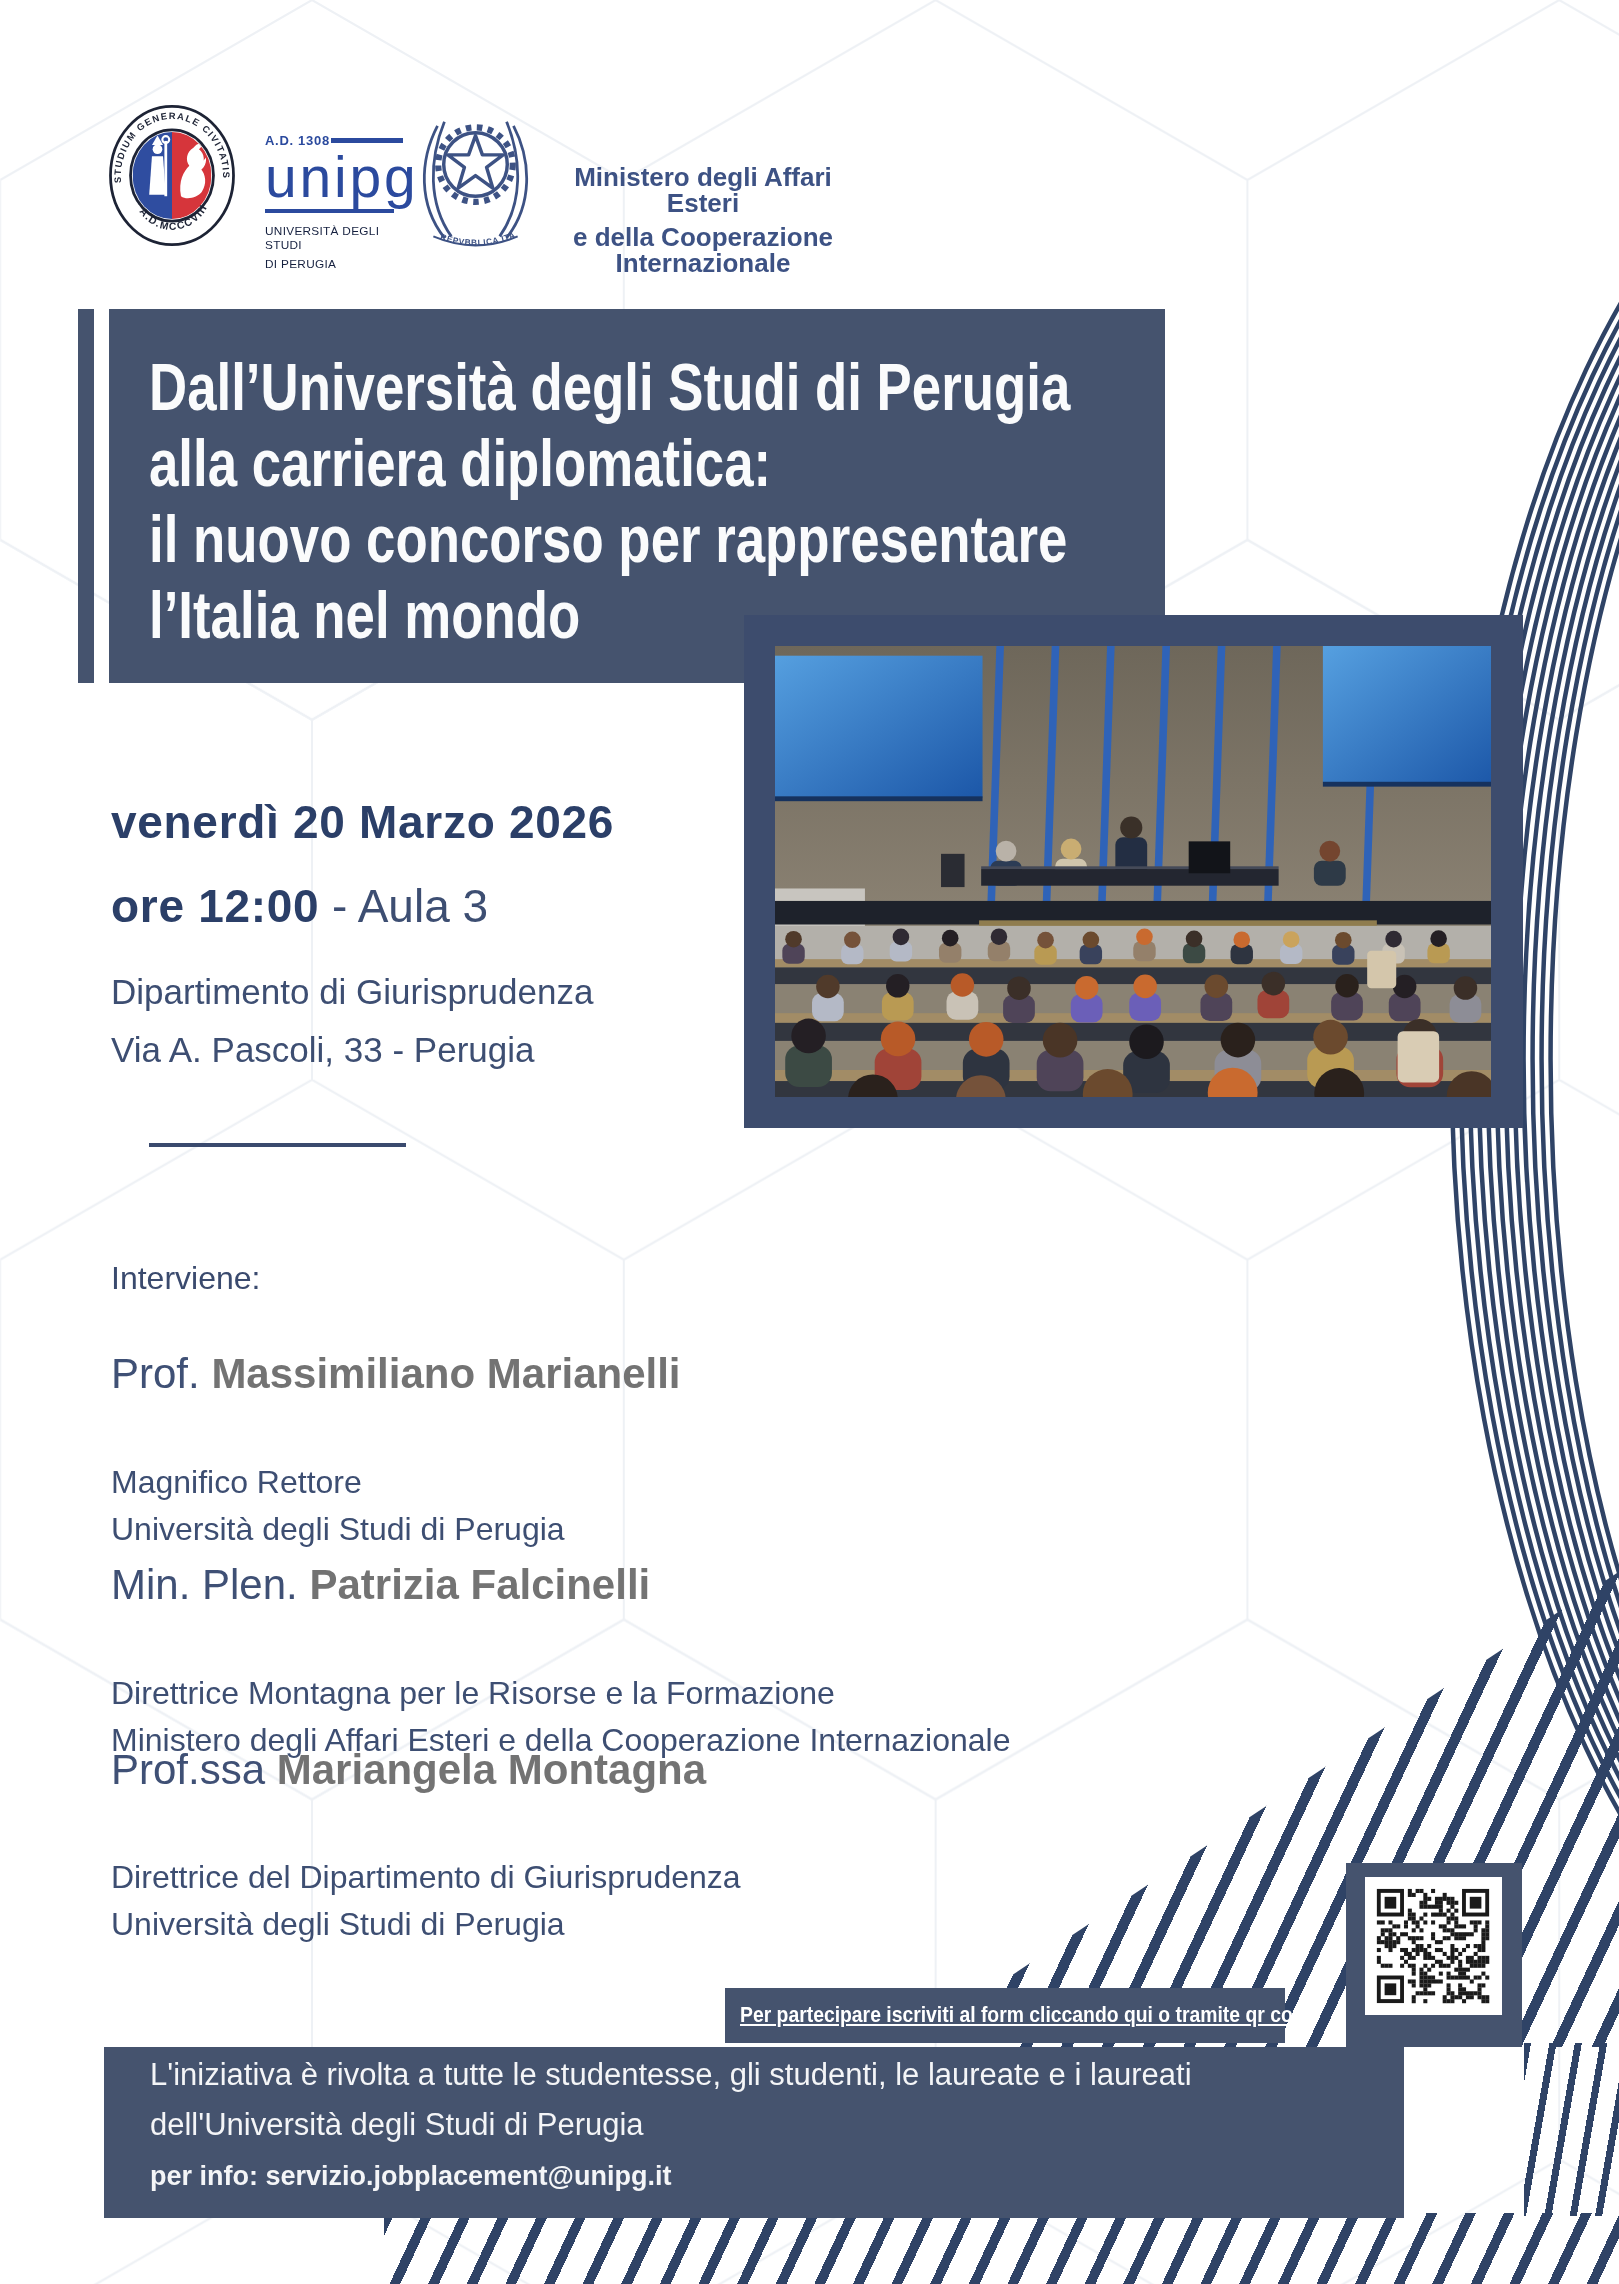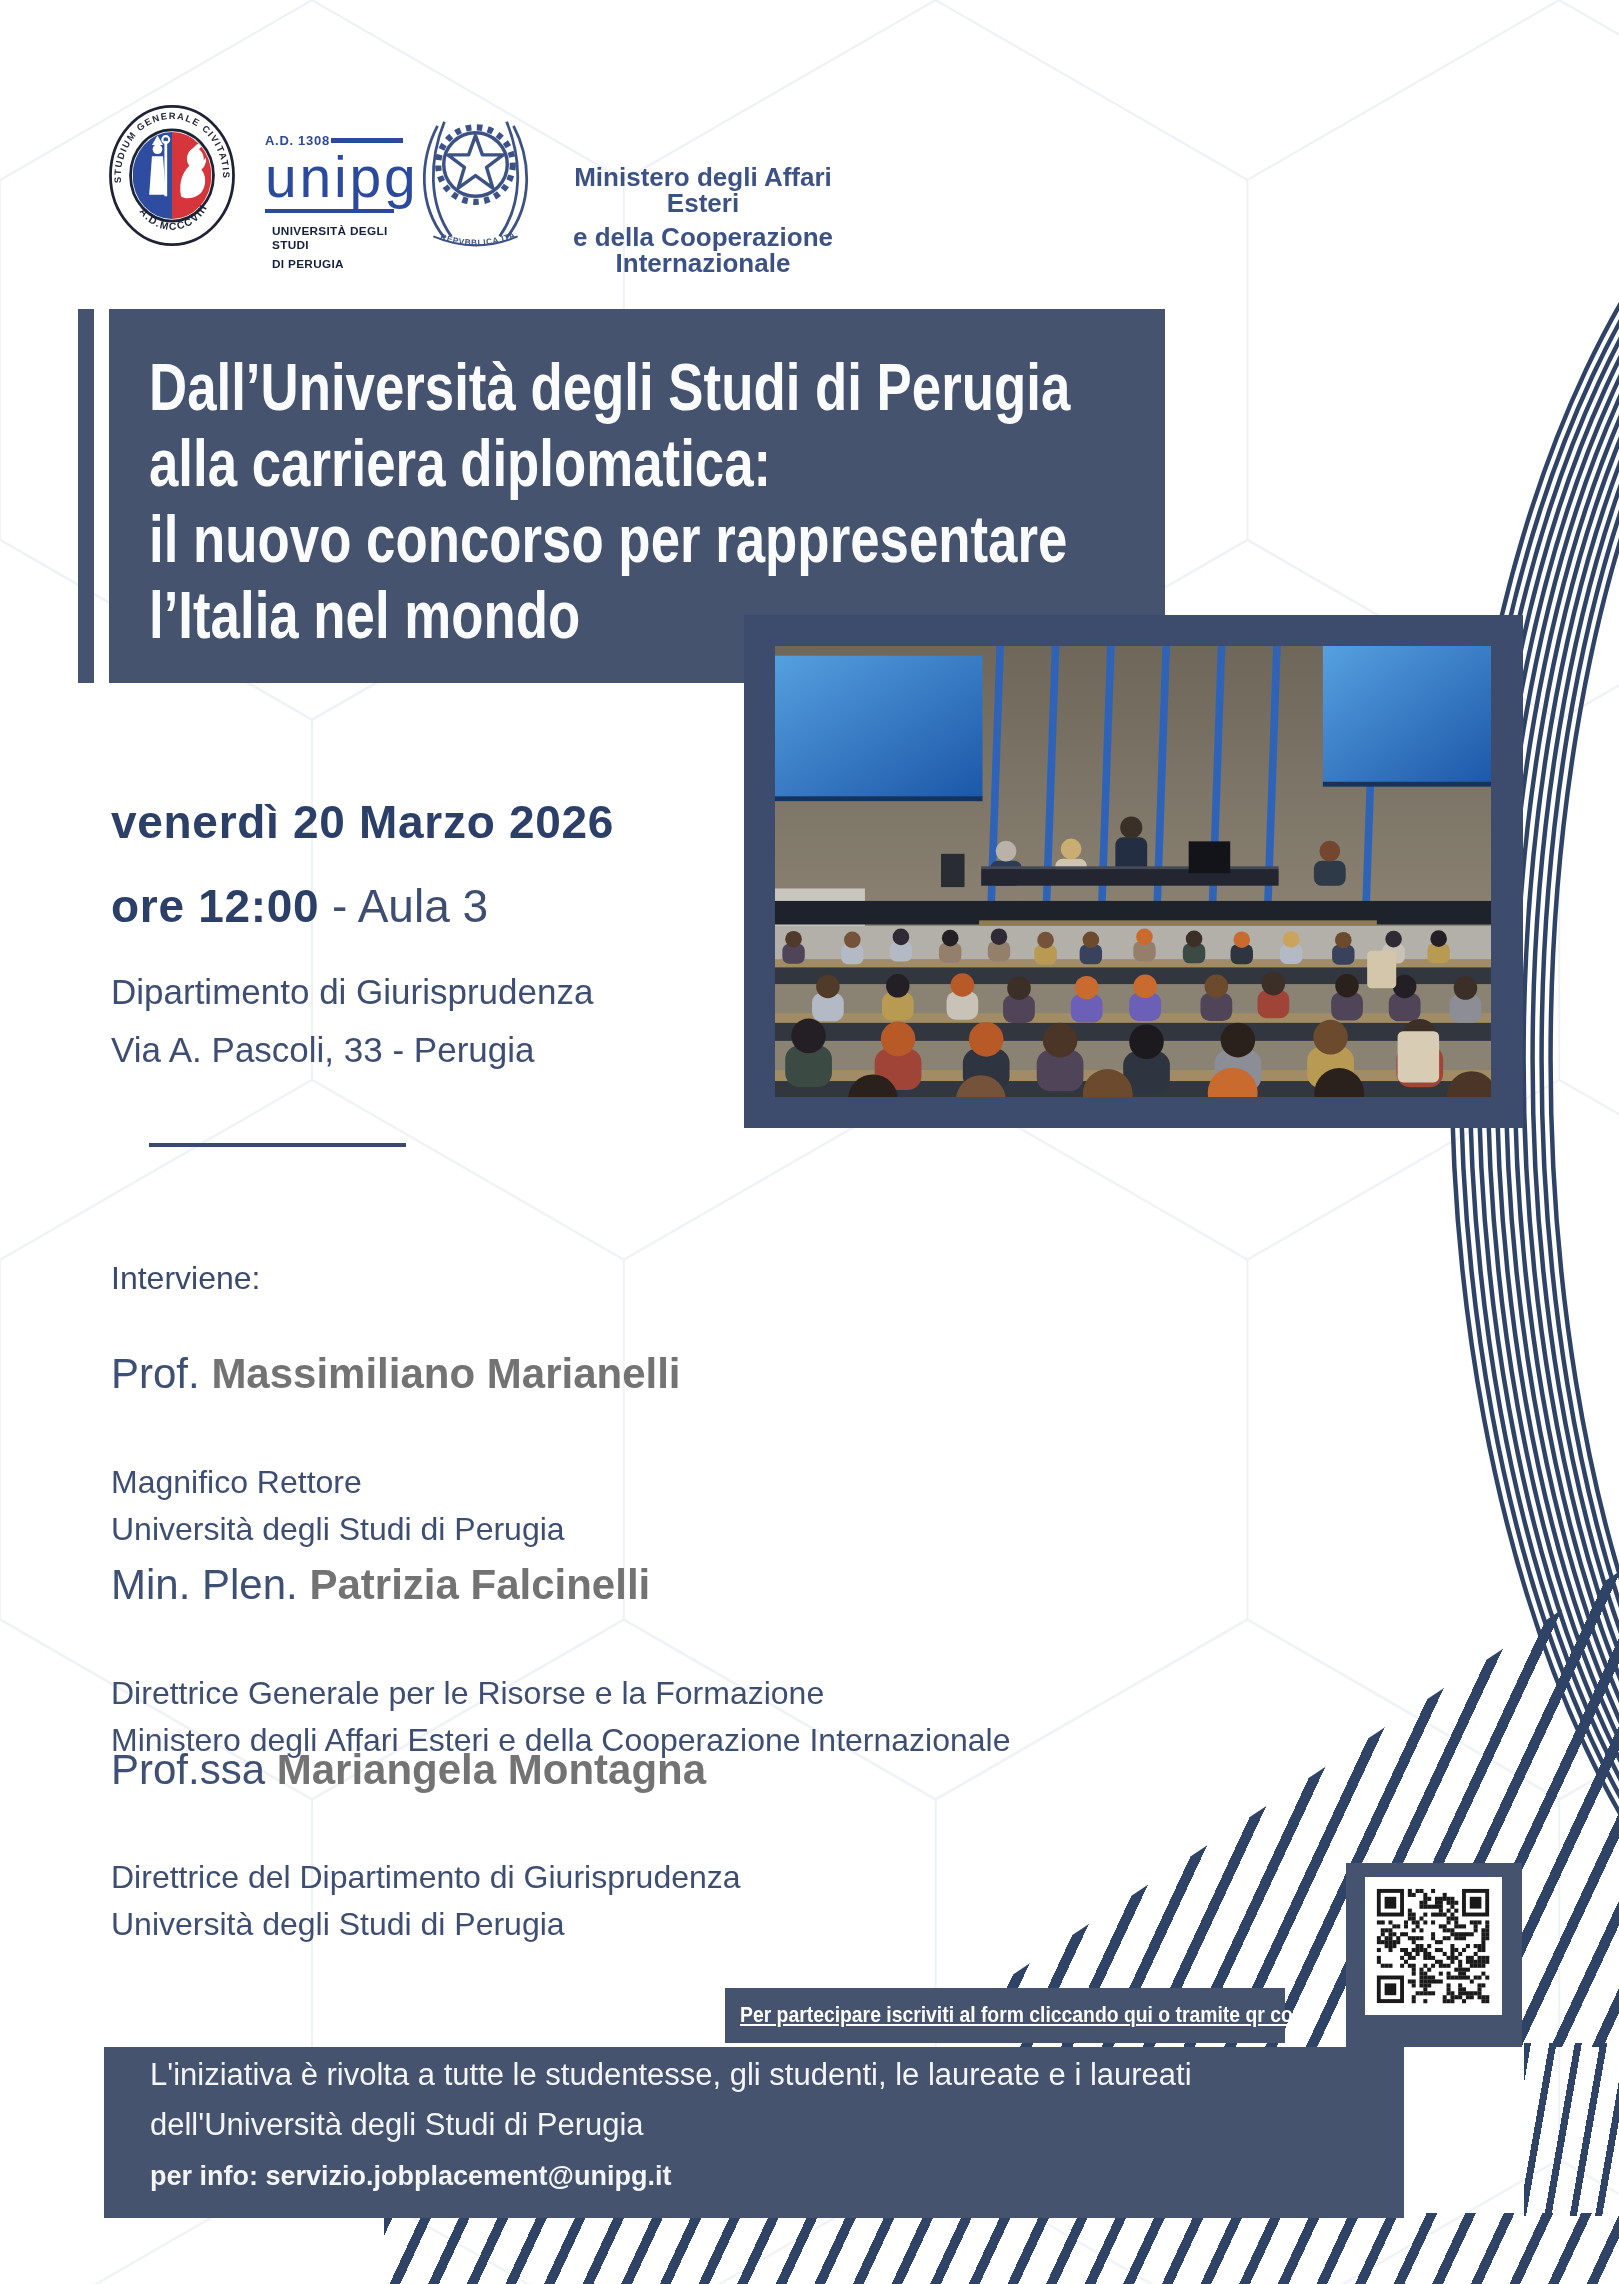--- a/index.html
+++ b/index.html
@@ -13,21 +13,21 @@
   #bg-hex { position:absolute; left:0; top:0; z-index:0; }
 
   
   #seal { left:109px; top:105px; width:126px; height:141px; z-index:2; }
   #unipg-logo { left:265px; top:133px; width:138px; z-index:2; color:#2b4a9e; }
   #unipg-ad-row { display:flex; align-items:center; gap:1px; }
   #unipg-ad { font-size:13px; font-weight:700; letter-spacing:0.7px; }
   #unipg-ad-line { flex:1; height:4.8px; background:#2b4a9e; }
   #unipg-word { font-size:57px; font-weight:500; letter-spacing:2.8px; line-height:1.0; margin-top:1.4px; }
   #unipg-underline { width:129px; height:4.2px; background:#2b4a9e; margin-top:2.8px; }
-  .unipg-cap { font-size:11.8px; font-weight:700; color:#15203f; letter-spacing:0.3px;margin-left:7px; }
+  .unipg-cap { font-size:11.8px; font-weight:400; color:#15203f; letter-spacing:0.3px; }
   .unipg-cap.first { margin-top:11px; }
   .unipg-cap.second { margin-top:4.8px; }
   #emblem { left:414px; top:101px; width:123px; height:152px; z-index:2; }
   #ministry { left:537px; top:127px; width:332px; z-index:2;text-align:center; }
   #flag-row { position:relative; height:18.7px; width:313px; }
   #flag-green { position:absolute; left:0; top:0; width:104px; height:18.7px; }
   #flag-red { position:absolute; left:205px; top:0; width:105px; height:18.7px; }
   .ministry-line { font-size:26px; font-weight:700; color:#3d5284; line-height:1.0; }
   .ministry-line.l1 { margin-top:18px; }
   .ministry-line.l2 { margin-top:8.3px; }
@@ -350,21 +350,21 @@
 
   <div class="speaker-name" id="s1-name">
     <span class="speaker-prefix">Prof. </span><span class="speaker-bold">Massimiliano Marianelli</span>
   </div>
   <div class="speaker-role" id="s1-role1">Magnifico Rettore</div>
   <div class="speaker-role" id="s1-role2">Università degli Studi di Perugia</div>
 
   <div class="speaker-name" id="s2-name">
     <span class="speaker-prefix">Min. Plen. </span><span class="speaker-bold">Patrizia Falcinelli</span>
   </div>
-  <div class="speaker-role" id="s2-role1">Direttrice Generale per le Risorse e la Formazione</div>
+  <div class="speaker-role" id="s2-role1">Direttrice Montagna per le Risorse e la Formazione</div>
   <div class="speaker-role" id="s2-role2">Ministero degli Affari Esteri e della Cooperazione Internazionale</div>
 
   <div class="speaker-name" id="s3-name">
     <span class="speaker-prefix">Prof.ssa </span><span class="speaker-bold">Mariangela Montagna</span>
   </div>
   <div class="speaker-role" id="s3-role1">Direttrice del Dipartimento di Giurisprudenza</div>
   <div class="speaker-role" id="s3-role2">Università degli Studi di Perugia</div>
 
   <div class="abs" id="reg-band">
     <span id="reg-link">Per partecipare iscriviti al form cliccando qui o tramite qr code</span>

